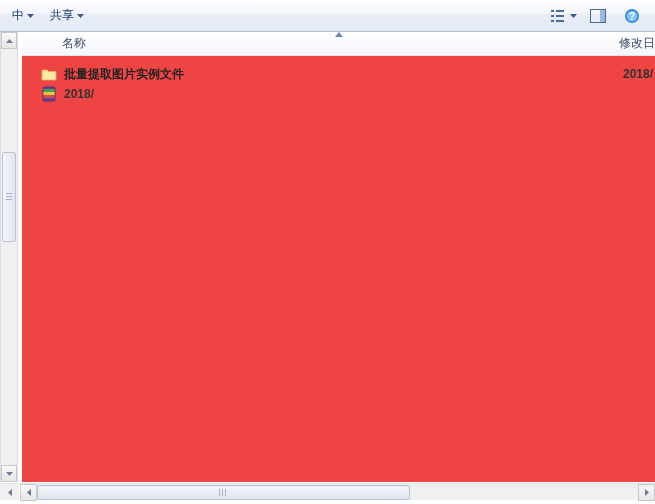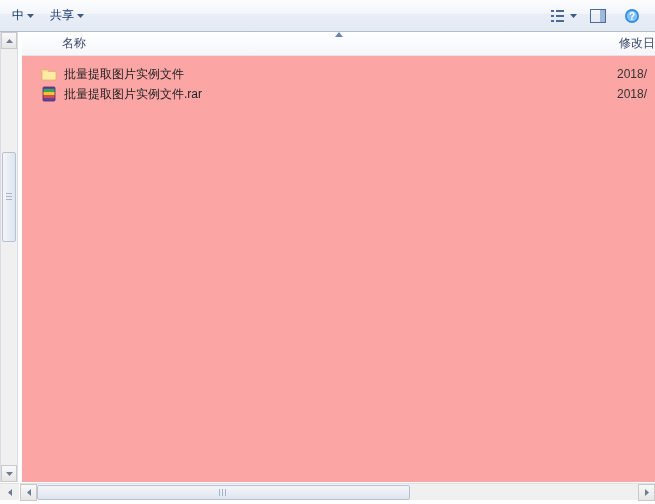--- a/index.html
+++ b/index.html
@@ -39,21 +39,21 @@
     display: flex;
     align-items: center;
     color: #3b4a6b;
     position: relative;
   }
   .col-header .col { padding: 0 26px 0 40px; flex: 1; }
   .col-header .col-date { padding-right: 0; }
   .sort-ind { position: absolute; top: 0; left: 50%; transform: translateX(-50%); }
 
   
-  .content { position: absolute; top: 56px; left: 22px; right: 0; bottom: 22px; overflow: hidden; background: #fca5a5; }
+  .content { position: absolute; top: 56px; left: 22px; right: 0; bottom: 22px; overflow: hidden; background: #ef4444; font-weight: bold; }
   .left-scroll {
     position: absolute; left: 0; top: 32px; bottom: 22px; width: 18px;
     background: #f0f0f0; border-right: 1px solid #d9dce2; border-left: 1px solid #d9dce2;
   }
   .left-scroll .arrow-up, .left-scroll .arrow-down {
     width: 16px; height: 17px; background: linear-gradient(to bottom,#f9f9f9,#e6e6e6);
     border: 1px solid #c9c9c9; display:flex; align-items:center; justify-content:center; cursor:default;
   }
   .left-scroll .arrow-down { position:absolute; bottom:0; left:0; }
   .left-scroll .thumb {
@@ -64,21 +64,21 @@
   .left-scroll .thumb::after{
     content:""; position:absolute; left:3px; right:3px; top:50%; height:8px; transform:translateY(-50%);
     background: repeating-linear-gradient(to bottom,#a8b3c9 0,#a8b3c9 1px,transparent 1px,transparent 3px);
   }
 
   .row {
     display: flex; align-items: center; height: 20px; padding-left: 18px; color: #222;
   }
   .row .ficon { width: 18px; height: 16px; margin-right: 6px; display:flex; align-items:center; justify-content:center; }
   .row .fname { flex: 1; white-space: nowrap; overflow: hidden; }
-  .row .fdate { padding-right: 8px; color: #333; }
+  .row .fdate { padding-right: 2px; color: #333; }
 
   
   .hscroll {
     position: absolute; left: 20px; right: 0; bottom: 4px; height: 17px;
     background: #f0f0f0; display:flex; align-items:center;
     border-top:1px solid #e2e2e2;
   }
   .hscroll .arrow-l, .hscroll .arrow-r {
     width:17px; height:17px; background:linear-gradient(to bottom,#f9f9f9,#e6e6e6);
     border:1px solid #c9c9c9; display:flex; align-items:center; justify-content:center; cursor:default;
@@ -197,21 +197,20 @@
     <div class="row">
       <span class="ficon">
         <svg width="16" height="16">
           <rect x="2" y="1" width="12" height="14" rx="1" fill="#6a3fa0"></rect>
           <rect x="2" y="3" width="12" height="3" fill="#36a852"></rect>
           <rect x="2" y="6" width="12" height="3" fill="#f4c430"></rect>
           <rect x="2" y="9" width="12" height="3" fill="#d34e4e"></rect>
           <rect x="2" y="1" width="12" height="14" rx="1" fill="none" stroke="#4a2b70" stroke-width="0.8"></rect>
         </svg>
       </span>
-      <span class="fname">批量提取图片实例文件.rar</span>
       <span class="fdate">2018/</span>
     </div>
   </div>
 
   <div class="bl-corner">
     <svg width="4" height="7">
         <polygon points="4,0 4,7 0,3.5" fill="#6b7b95"></polygon>
       </svg>
   </div>
 

